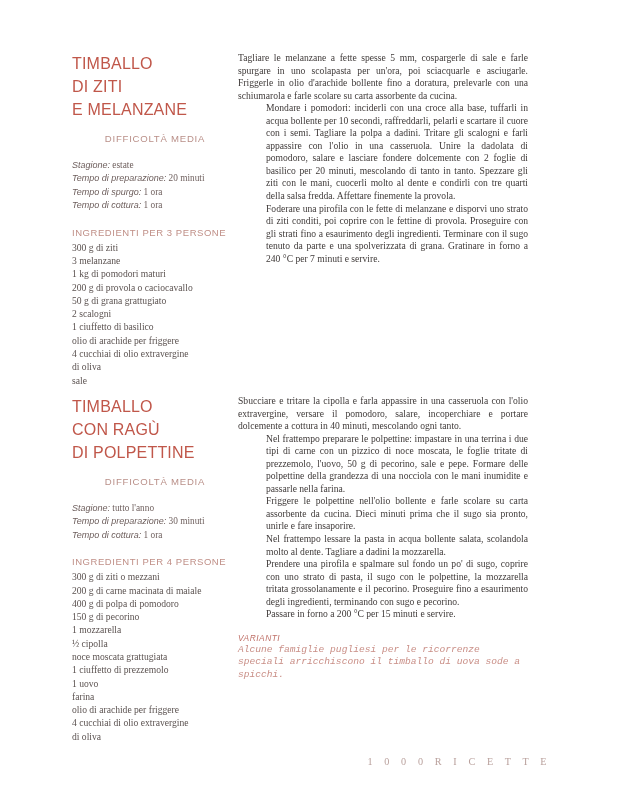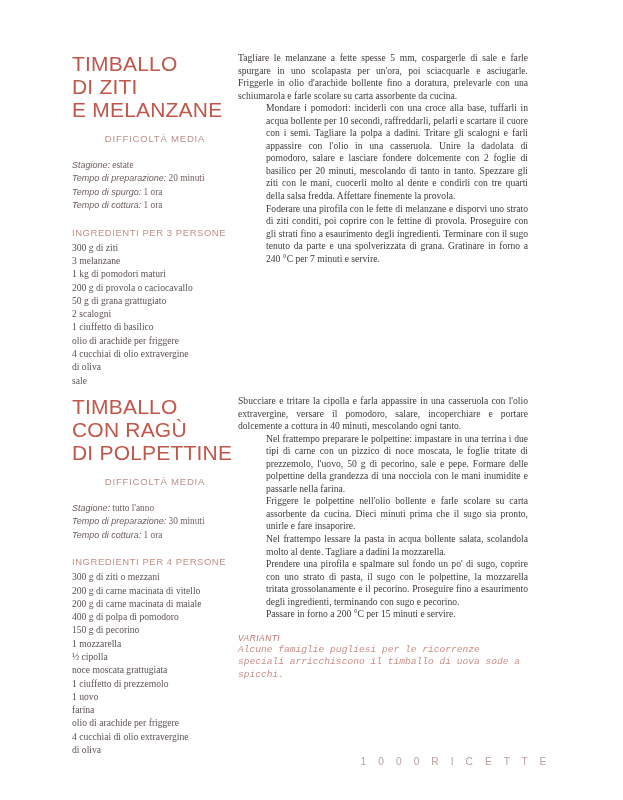--- a/index.html
+++ b/index.html
@@ -39,21 +39,21 @@
   }
   .col-right {
     width: 290px;
     margin-left: 0px;
     flex: 0 0 290px;
   }
 
   
   .recipe-title {
     color: #c0574a;
-    font-size: 21px;
+    font-size: 16px;
     line-height: 23px;
     font-weight: 400;
     letter-spacing: 0.2px;
     margin: 0 0 0 0;
     text-transform: uppercase;
     white-space: pre-line;
   }
 
   .difficulty {
     color: #b98f88;
@@ -129,20 +129,21 @@
 
   
   .footer {
     position: absolute;
     right: 72px;
     bottom: 33px;
     color: #b9a09c;
     font-size: 10.2px;
     letter-spacing: 4.6px;
     text-align: right;
+    font-family: Liberation Serif, serif;
   }
 </style>
 </head>
 <body>
 
 <div class="page">
 
   <div class="recipe" id="recipe-1">
     <div class="col-left">
       <div class="recipe-title">TIMBALLO
@@ -210,21 +211,20 @@
         </div>
         <div class="meta-line">
           <span class="lbl">Tempo di cottura:</span>
           <span>1 ora</span>
         </div>
       </div>
 
       <div class="ingredients-head">INGREDIENTI PER 4 PERSONE</div>
       <div>
         <div class="ingredient">300 g di ziti o mezzani</div>
-        <div class="ingredient">200 g di carne macinata di vitello</div>
         <div class="ingredient">200 g di carne macinata di maiale</div>
         <div class="ingredient">400 g di polpa di pomodoro</div>
         <div class="ingredient">150 g di pecorino</div>
         <div class="ingredient">1 mozzarella</div>
         <div class="ingredient">½ cipolla</div>
         <div class="ingredient">noce moscata grattugiata</div>
         <div class="ingredient">1 ciuffetto di prezzemolo</div>
         <div class="ingredient">1 uovo</div>
         <div class="ingredient">farina</div>
         <div class="ingredient">olio di arachide per friggere</div>

